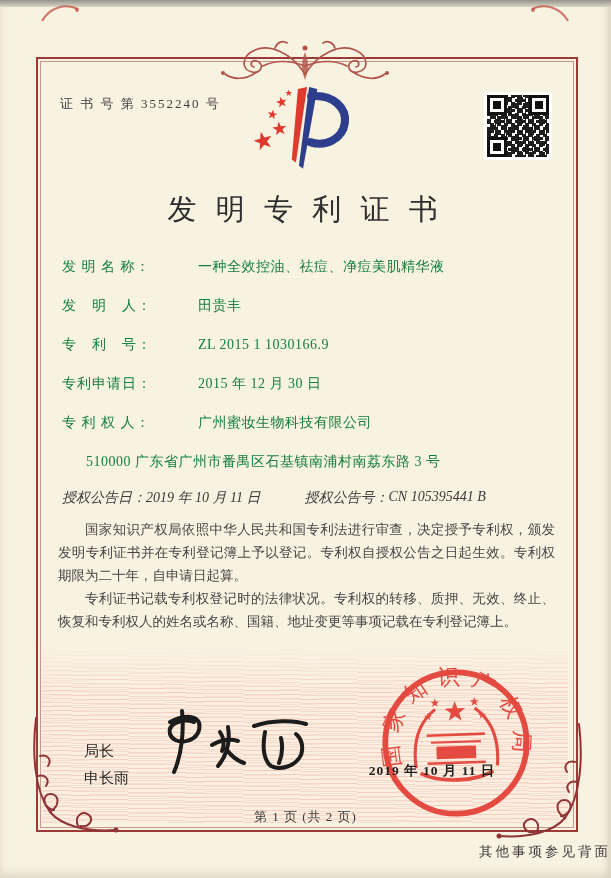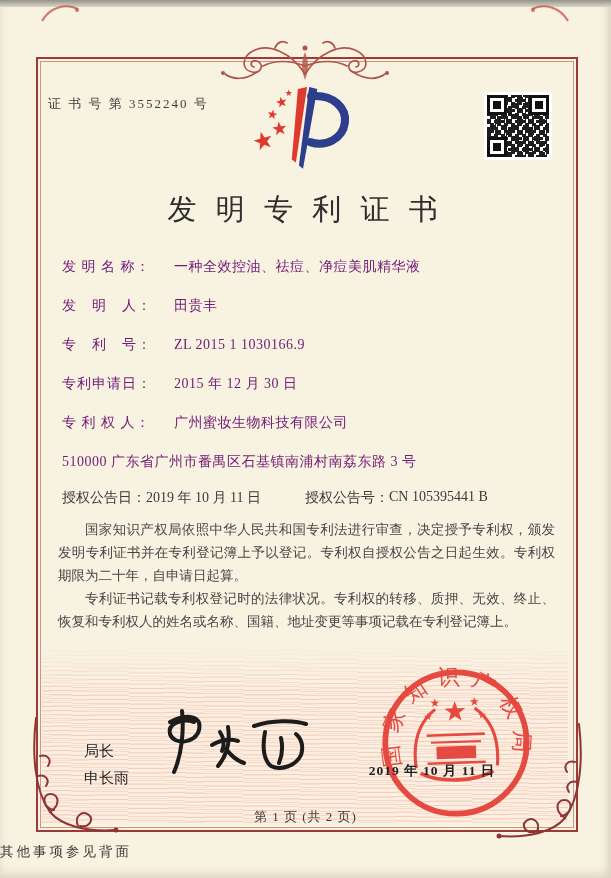--- a/index.html
+++ b/index.html
@@ -13,54 +13,54 @@
         border:2px solid #9c3a36;}
   .frame::after{content:"";position:absolute;inset:2px;border:1px solid rgba(156,58,54,.5);}
   .pink-zone{position:absolute;left:42px;top:645px;width:526px;height:178px;
         background:
           repeating-linear-gradient(1deg, rgba(226,146,118,.25) 0 1px, transparent 1px 4px),
           repeating-linear-gradient(-1.5deg, rgba(226,146,118,.16) 0 1px, transparent 1px 5px),
           #fcefe2;}
   .pink-zone::before{content:"";position:absolute;top:0;left:0;right:0;height:46px;
         background:linear-gradient(#f8f2e1,rgba(248,242,225,0));}
   .orn{position:absolute;pointer-events:none;}
-  .cert-no{position:absolute;left:48px;top:95px;font-size:13px;letter-spacing:2px;color:#3f3f3f;}
+  .cert-no{position:absolute;left:60px;top:95px;font-size:13px;letter-spacing:2px;color:#3f3f3f;}
   .logo{position:absolute;left:252px;top:84px;width:102px;height:102px;}
   .qr{position:absolute;left:484px;top:92px;width:62px;height:62px;background:#fff;padding:3px;}
   .qr-pattern{position:absolute;inset:3px;
         background:
           repeating-conic-gradient(#1d1d1d 0% 25%, transparent 0% 50%) 0px 0px/7px 7px,
           repeating-conic-gradient(#1d1d1d 0% 25%, transparent 0% 50%) 3px 2px/11px 11px;}
   .finder{position:absolute;width:14px;height:14px;border:3px solid #111;background:#fff;}
   .finder::after{content:"";position:absolute;left:3px;top:3px;width:8px;height:8px;background:#111;}
   .f-tl{left:3px;top:3px}.f-tr{right:3px;top:3px}.f-bl{left:3px;bottom:3px}
   .title{position:absolute;left:0;top:190px;width:100%;text-align:center;
         font-size:29px;letter-spacing:6px;color:#2e2e2e;}
   .fields{position:absolute;left:62px;top:256px;width:490px;z-index:2;}
-  .field-row{display:flex;font-size:14px;line-height:22px;margin-bottom:17px;color:#701a75;}
+  .field-row{display:flex;font-size:14px;line-height:22px;margin-bottom:17px;color:#15803d;}
   .f-label{flex:0 0 112px;letter-spacing:1px;}
-  .f-value{flex:1;letter-spacing:.5px;}
+  .f-value{flex:1;letter-spacing:.5px;margin-left:24px;}
   .grant-row{position:absolute;left:62px;top:489px;width:500px;display:flex;
         font-size:14px;color:#3a3a3a;z-index:2;}
-  .grant-pair{display:flex;}
+  .grant-pair{display:flex;font-style:italic;}
   .grant-pair + .grant-pair{margin-left:44px;}
   .legal{position:absolute;left:58px;top:518px;width:497px;z-index:2;
         font-size:13.5px;line-height:23px;text-align:justify;color:#464646;}
   .legal p{margin:0;text-indent:2em;}
   .director{position:absolute;left:84px;top:737px;z-index:3;
         font-family:"Liberation Sans","DejaVu Sans",sans-serif;
         font-size:15px;line-height:27px;font-weight:500;color:#262626;}
   .signature{position:absolute;left:148px;top:706px;width:178px;height:80px;z-index:3;}
   .seal{position:absolute;left:378px;top:665px;width:156px;height:156px;z-index:3;
         transform:rotate(-2deg);opacity:.9;}
   .seal-date{position:absolute;left:352px;top:762px;width:160px;text-align:center;z-index:4;
         font-size:13.5px;font-weight:600;letter-spacing:1px;color:#1f1f1f;}
   .page-info{position:absolute;left:0;top:808px;width:100%;text-align:center;
         font-size:13px;letter-spacing:1px;color:#3c3c3c;z-index:2;}
-  .footer-note{position:absolute;left:0;top:843px;width:100%;text-align:left;
+  .footer-note{position:absolute;left:0;top:843px;width:100%;text-align:right;
         font-size:13.5px;letter-spacing:3px;color:#3a3a3a;}
 </style>
 </head>
 <body>
 
 <div class="page">
   <div class="scan-top"></div>
 
   <div class="frame"></div>
   <div class="pink-zone"></div>

